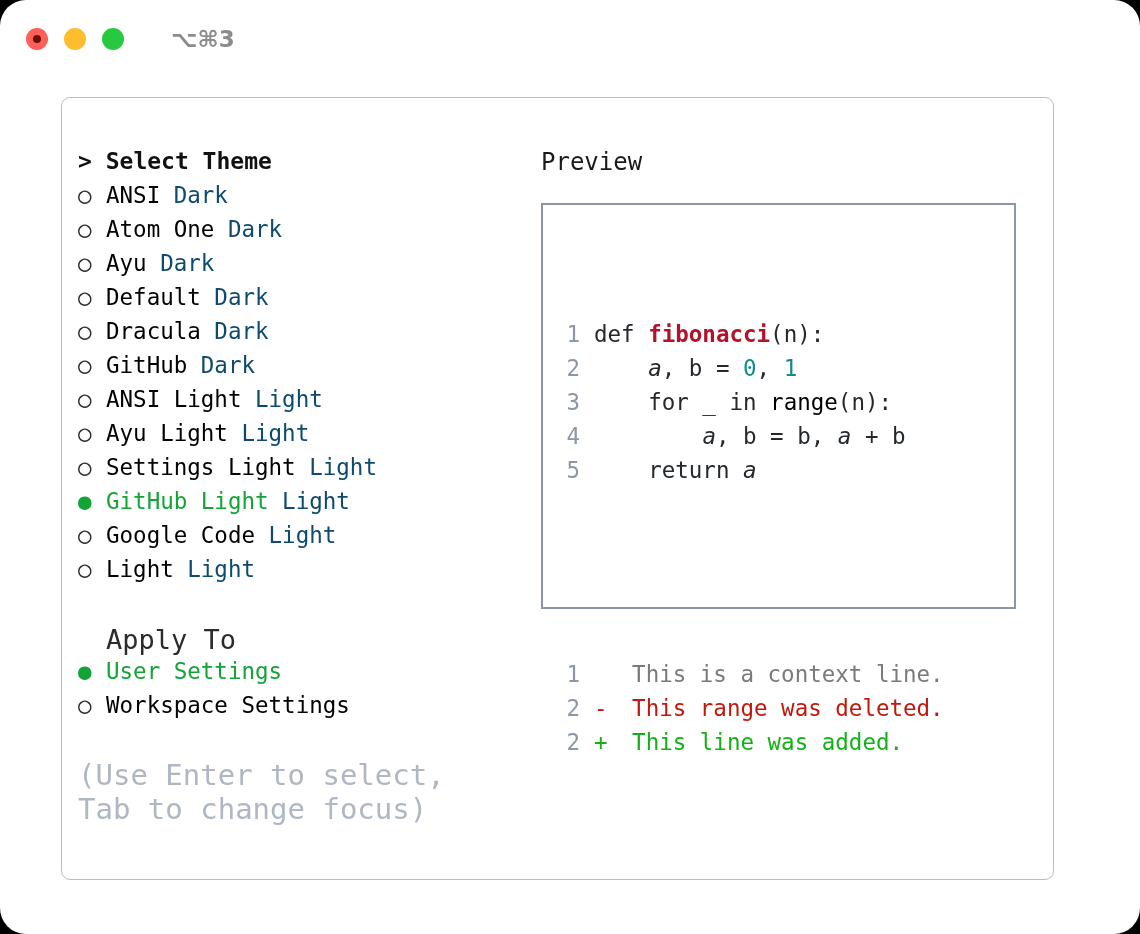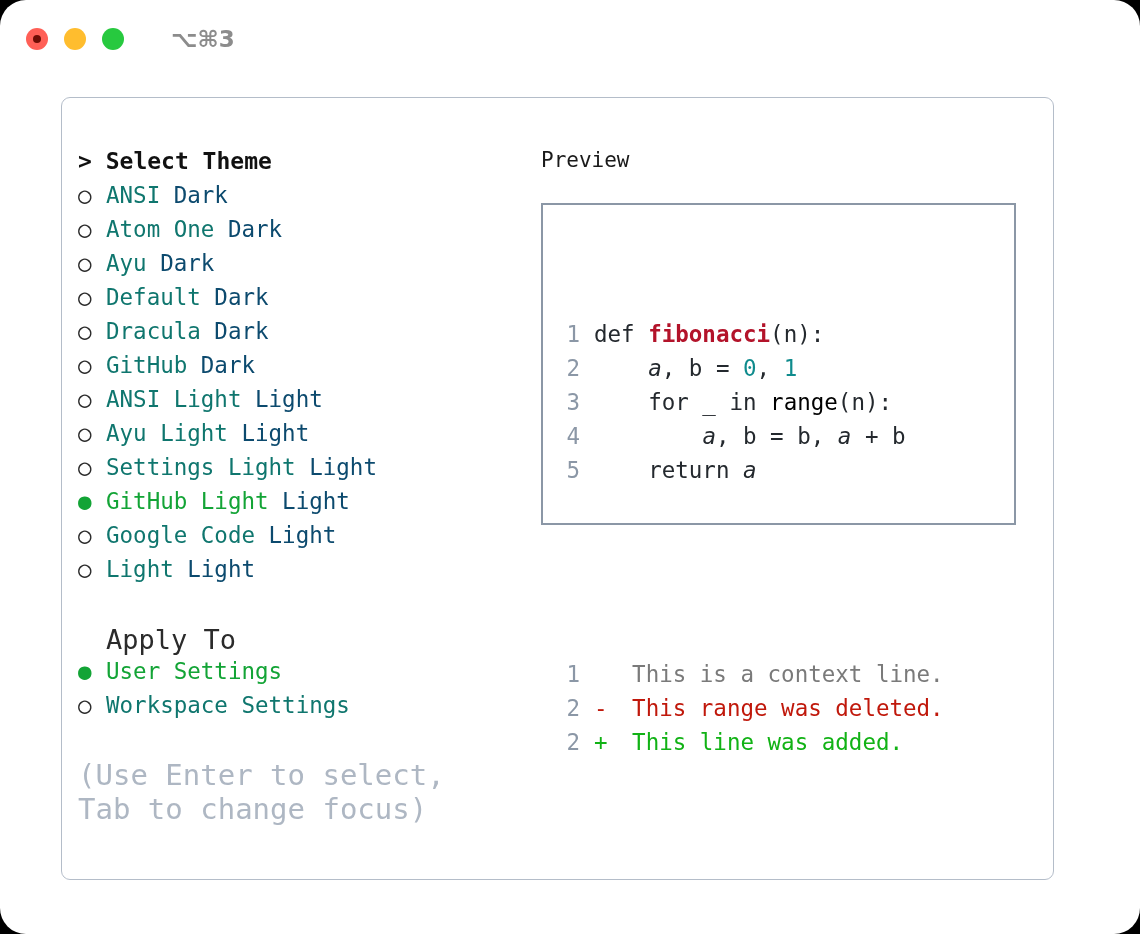--- a/index.html
+++ b/index.html
@@ -101,21 +101,21 @@
     color: #111111;
     font-size: 23px;
   }
   .marker {
     display: inline-block;
     width: 28px;
     flex: 0 0 28px;
     color: #2b2b2b;
   }
   .marker.sel   { color: #13a436; }
-  .label        { color: #0f766e; }
+  .label        { color: #000000; }
   .label.sel    { color: #13a436; }
   .variant      { color: #0c4a6e; }
 
   .applyto-head {
     color: #2b2b2b;
     font-size: 27px;
   }
 
   .hint {
     position: absolute;
@@ -129,30 +129,30 @@
   }
 
   
   .right-col {
     position: absolute;
     left: 479px;
     top: 50px;
     width: 500px;
   }
   .preview-title {
-    font-size: 21px;
+    font-size: 24px;
     color: #1a1a1a;
   }
 
   .preview-box {
     position: absolute;
     left: 479px;
     top: 105px;
     width: 475px;
-    height: 322px;
+    height: 406px;
     border: 2px solid #8b97a6;
     box-sizing: border-box;
     background: #ffffff;
   }
   .code {
     position: absolute;
     left: 19px;
     top: 44px;
     font-size: 22.5px;
     line-height: 34px;

